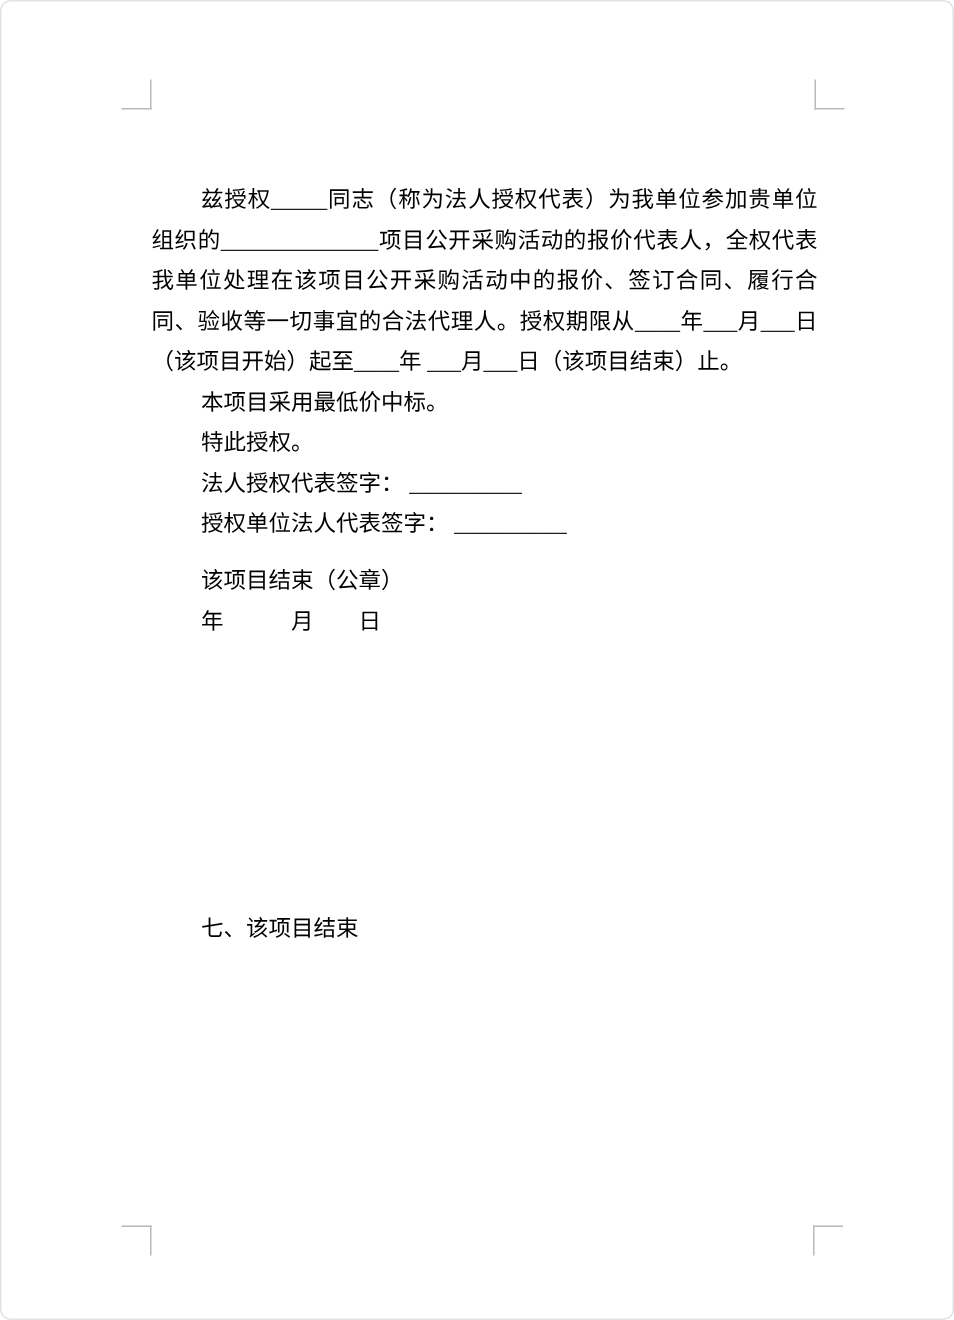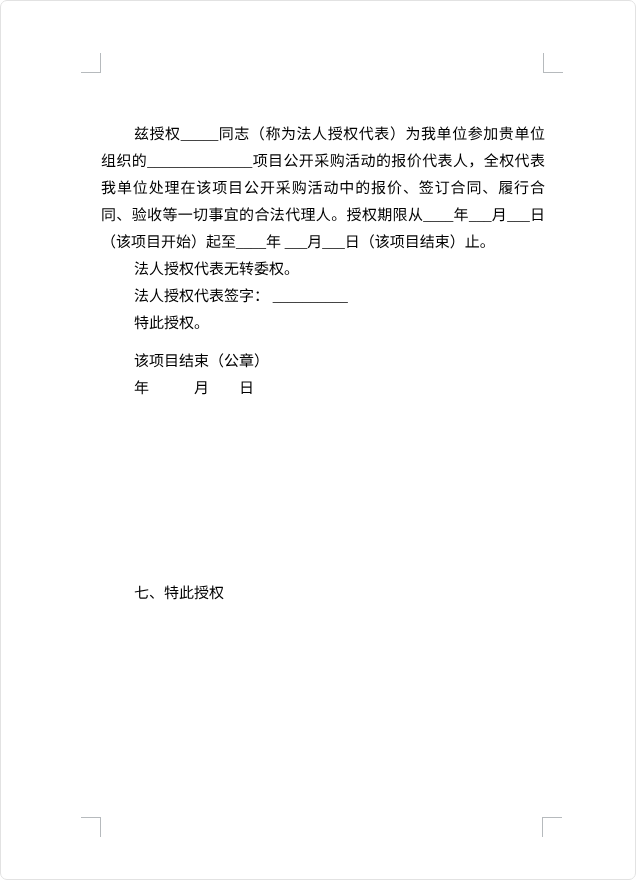--- a/index.html
+++ b/index.html
@@ -56,21 +56,22 @@
 
 <div class="page">
 
   <div class="crop tl"></div>
   <div class="crop tr"></div>
   <div class="crop bl"></div>
   <div class="crop br"></div>
 
   <div class="content">
     <p>兹授权_____同志（称为法人授权代表）为我单位参加贵单位组织的______________项目公开采购活动的报价代表人，全权代表我单位处理在该项目公开采购活动中的报价、签订合同、履行合同、验收等一切事宜的合法代理人。授权期限从____年___月___日（该项目开始）起至____年 ___月___日（该项目结束）止。</p>
-    <p>法人授权代表无转委权。</p>
+    <p>本项目采用最低价中标。</p>
+    <p>特此授权。</p>
     <p>法人授权代表签字： __________</p>
-    <p>特此授权。</p>
+    <p>授权单位法人代表签字： __________</p>
     <p class="unit-seal">该项目结束（公章）</p>
     <p>年　　　月　　日</p>
-    <p class="section-seven">七、特此授权</p>
+    <p class="section-seven">七、该项目结束</p>
   </div>
 
 </div>
 
 </body></html>

